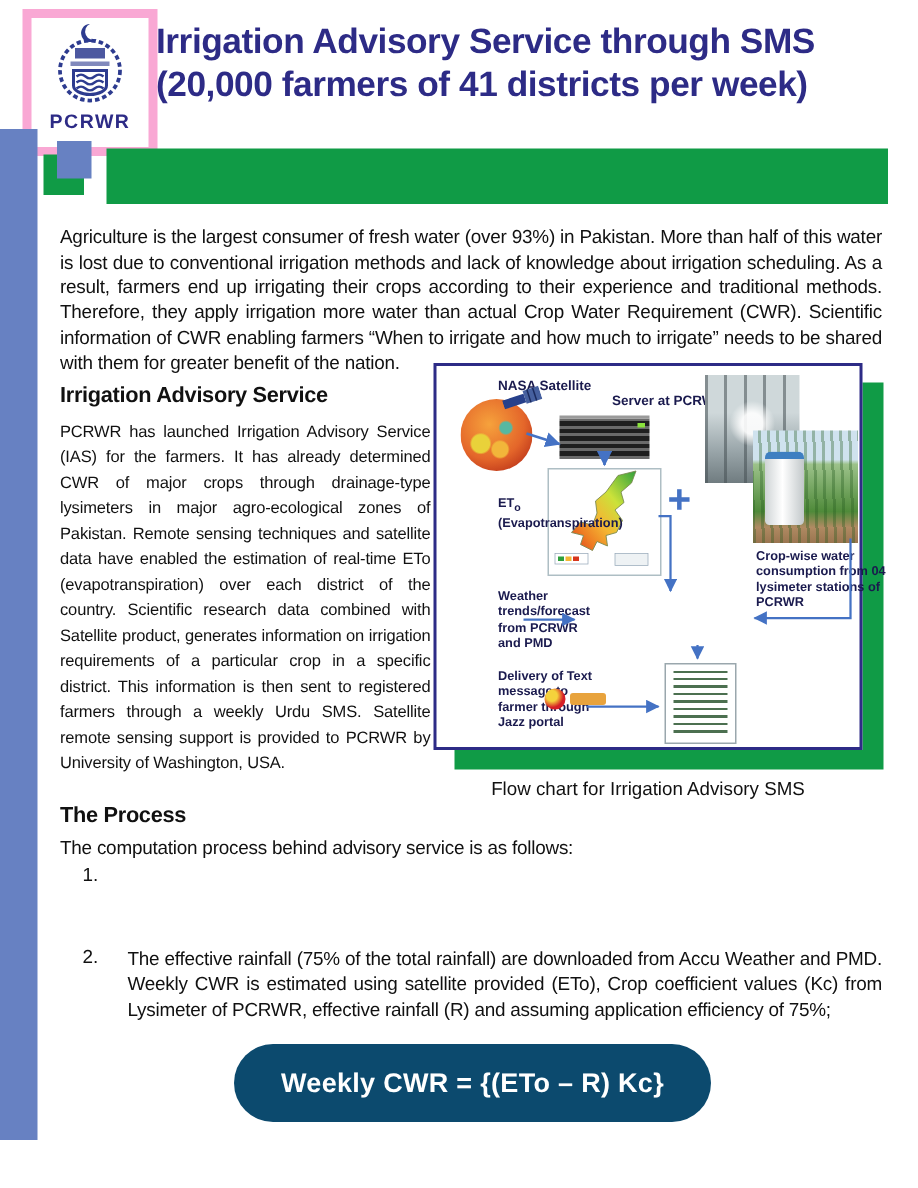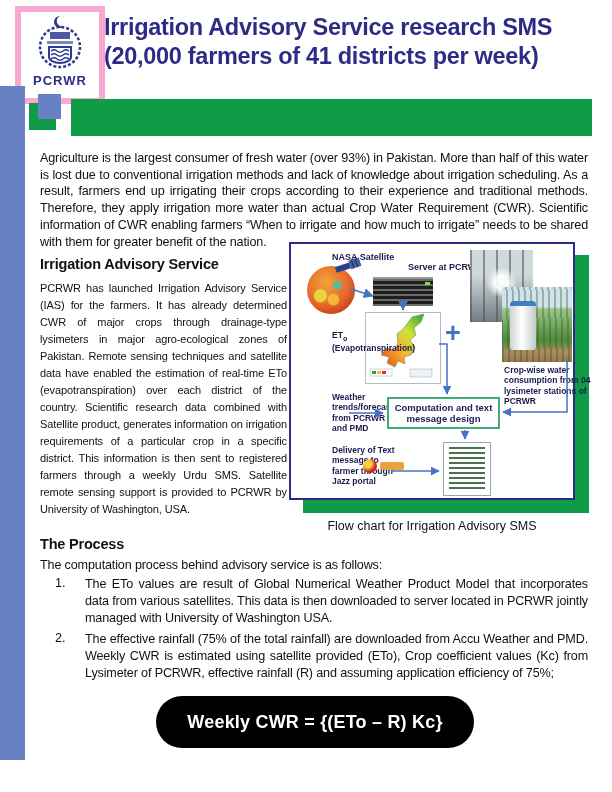--- a/index.html
+++ b/index.html
@@ -71,21 +71,21 @@
 
   
   .process-heading{position:absolute;left:40px;top:536px;font-size:14.5px;font-weight:bold;letter-spacing:-0.2px;}
   .process-intro{position:absolute;left:40px;top:558px;width:548px;font-size:12.6px;letter-spacing:-0.15px;}
   .li-num{position:absolute;left:55px;width:22px;font-size:12.6px;}
   .li-text{position:absolute;left:85px;width:503px;font-size:12.6px;line-height:1.35;
            text-align:justify;letter-spacing:-0.15px;}
 
   
   .formula-pill{position:absolute;left:156px;top:696px;width:318px;height:52px;border-radius:26px;
-           background:#000000;display:flex;align-items:center;justify-content:center;
+           background:#0c4a6e;display:flex;align-items:center;justify-content:center;
            color:#fff;font-size:18px;font-weight:bold;letter-spacing:0.2px;}
 </style>
 </head>
 <body>
 
 <div id="page">
 
   <div class="logo-box">
     <svg width="52" height="58" viewBox="0 0 52 58">
       <path d="M26 2 a6 6 0 1 0 4.5 10 a5 5 0 1 1 -4.5 -10z" fill="#2d3b8f"></path>
@@ -94,21 +94,21 @@
       <rect x="13" y="27" width="26" height="3" fill="#2d3b8f" opacity="0.6"></rect>
       <path d="M15 33 h22 v10 a11 6 0 0 1 -22 0 z" fill="#fff" stroke="#2d3b8f" stroke-width="2"></path>
       <path d="M17 37 q3 -2.5 6 0 t6 0 t6 0" fill="none" stroke="#2d3b8f" stroke-width="1.6"></path>
       <path d="M17 41 q3 -2.5 6 0 t6 0 t6 0" fill="none" stroke="#2d3b8f" stroke-width="1.6"></path>
       <path d="M17 45 q3 -2.5 6 0 t6 0 t6 0" fill="none" stroke="#2d3b8f" stroke-width="1.6"></path>
     </svg>
     <div class="logo-text">PCRWR</div>
   </div>
 
   <div class="title">
-    <div>Irrigation Advisory Service research SMS</div>
+    <div>Irrigation Advisory Service through SMS</div>
     <div>(20,000 farmers of 41 districts per week)</div>
   </div>
 
   <div class="left-bar"></div>
   <div class="sq-green"></div>
   <div class="sq-blue"></div>
   <div class="green-bar"></div>
 
   <div class="intro">Agriculture is the largest consumer of fresh water (over 93%) in Pakistan. More than half of this water is lost due to conventional irrigation methods and lack of knowledge about irrigation scheduling. As a result, farmers end up irrigating their crops according to their experience and traditional methods. Therefore, they apply irrigation more water than actual Crop Water Requirement (CWR). Scientific information of CWR enabling farmers “When to irrigate and how much to irrigate” needs to be shared with them for greater benefit of the nation.</div>
 
@@ -165,21 +165,20 @@
 
     <div class="photo1"></div>
     <div class="photo2">
       <div class="tank"></div>
     </div>
 
     <div class="fig-label" style="left:180px;top:121px;width:94px;font-size:8.5px;">Crop-wise water consumption from 04 lysimeter stations of PCRWR</div>
 
     <div class="fig-label" style="left:8px;top:148px;width:66px;">Weather trends/forecast from PCRWR and PMD</div>
 
-    <div class="comp-box">Computation and text message design</div>
 
     <div class="fig-label" style="left:8px;top:201px;width:72px;">Delivery of Text message to farmer through Jazz portal</div>
     <div class="jazz-circle"></div>
     <div class="jazz-bar"></div>
 
     <div class="sms-box">
       <div class="sms-lines"></div>
     </div>
 
     <svg width="281" height="253" style="position:absolute;left:0;top:0;pointer-events:none;">
@@ -197,20 +196,19 @@
       <line x1="100" y1="227" x2="148" y2="227" stroke="#4472c4" stroke-width="1.5" marker-end="url(#arr)"></line>
     </svg>
   </div>
 
   <div class="fig-caption">Flow chart for Irrigation Advisory SMS</div>
 
   <div class="process-heading">The Process</div>
   <div class="process-intro">The computation process behind advisory service is as follows:</div>
 
   <div class="li-num" style="top:576px;">1.</div>
-  <div class="li-text" style="top:576px;">The ETo values are result of Global Numerical Weather Product Model that incorporates data from various satellites. This data is then downloaded to server located in PCRWR jointly managed with University of Washington USA.</div>
 
   <div class="li-num" style="top:631px;">2.</div>
   <div class="li-text" style="top:631px;">The effective rainfall (75% of the total rainfall) are downloaded from Accu Weather and PMD. Weekly CWR is estimated using satellite provided (ETo), Crop coefficient values (Kc) from Lysimeter of PCRWR, effective rainfall (R) and assuming application efficiency of 75%;</div>
 
   <div class="formula-pill">Weekly CWR = {(ETo – R) Kc}</div>
 
 </div>
 
 </body></html>

